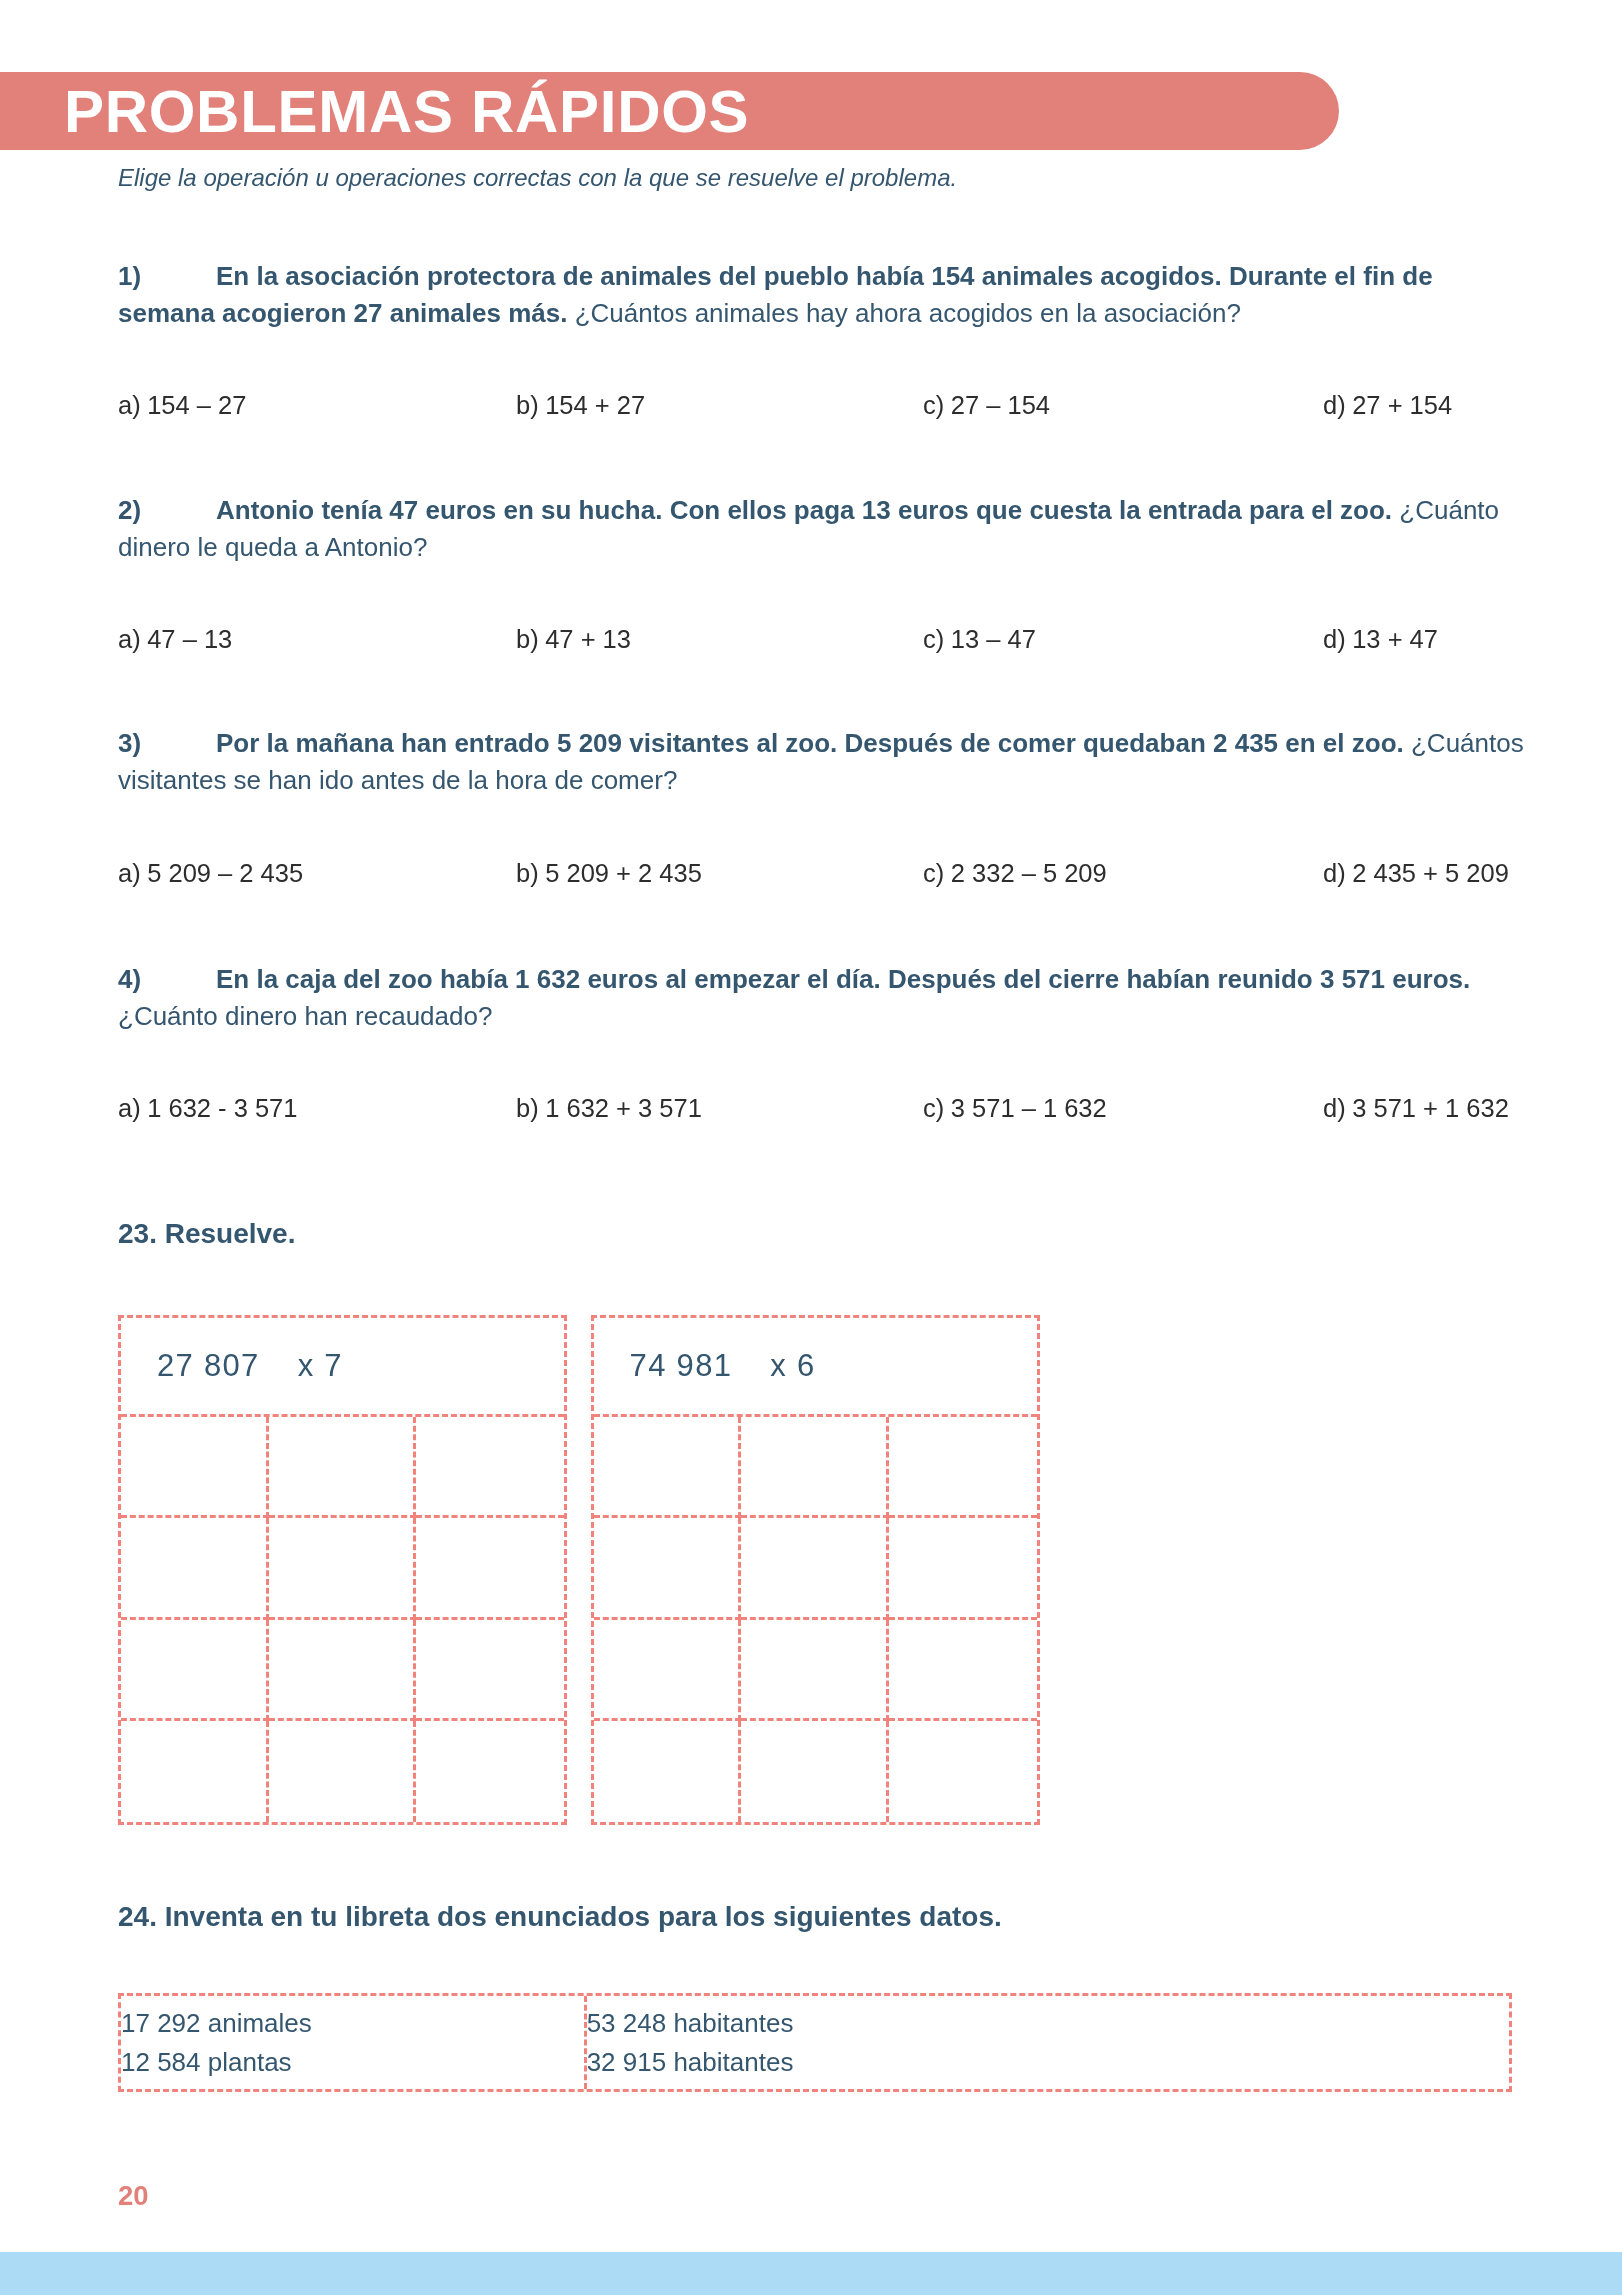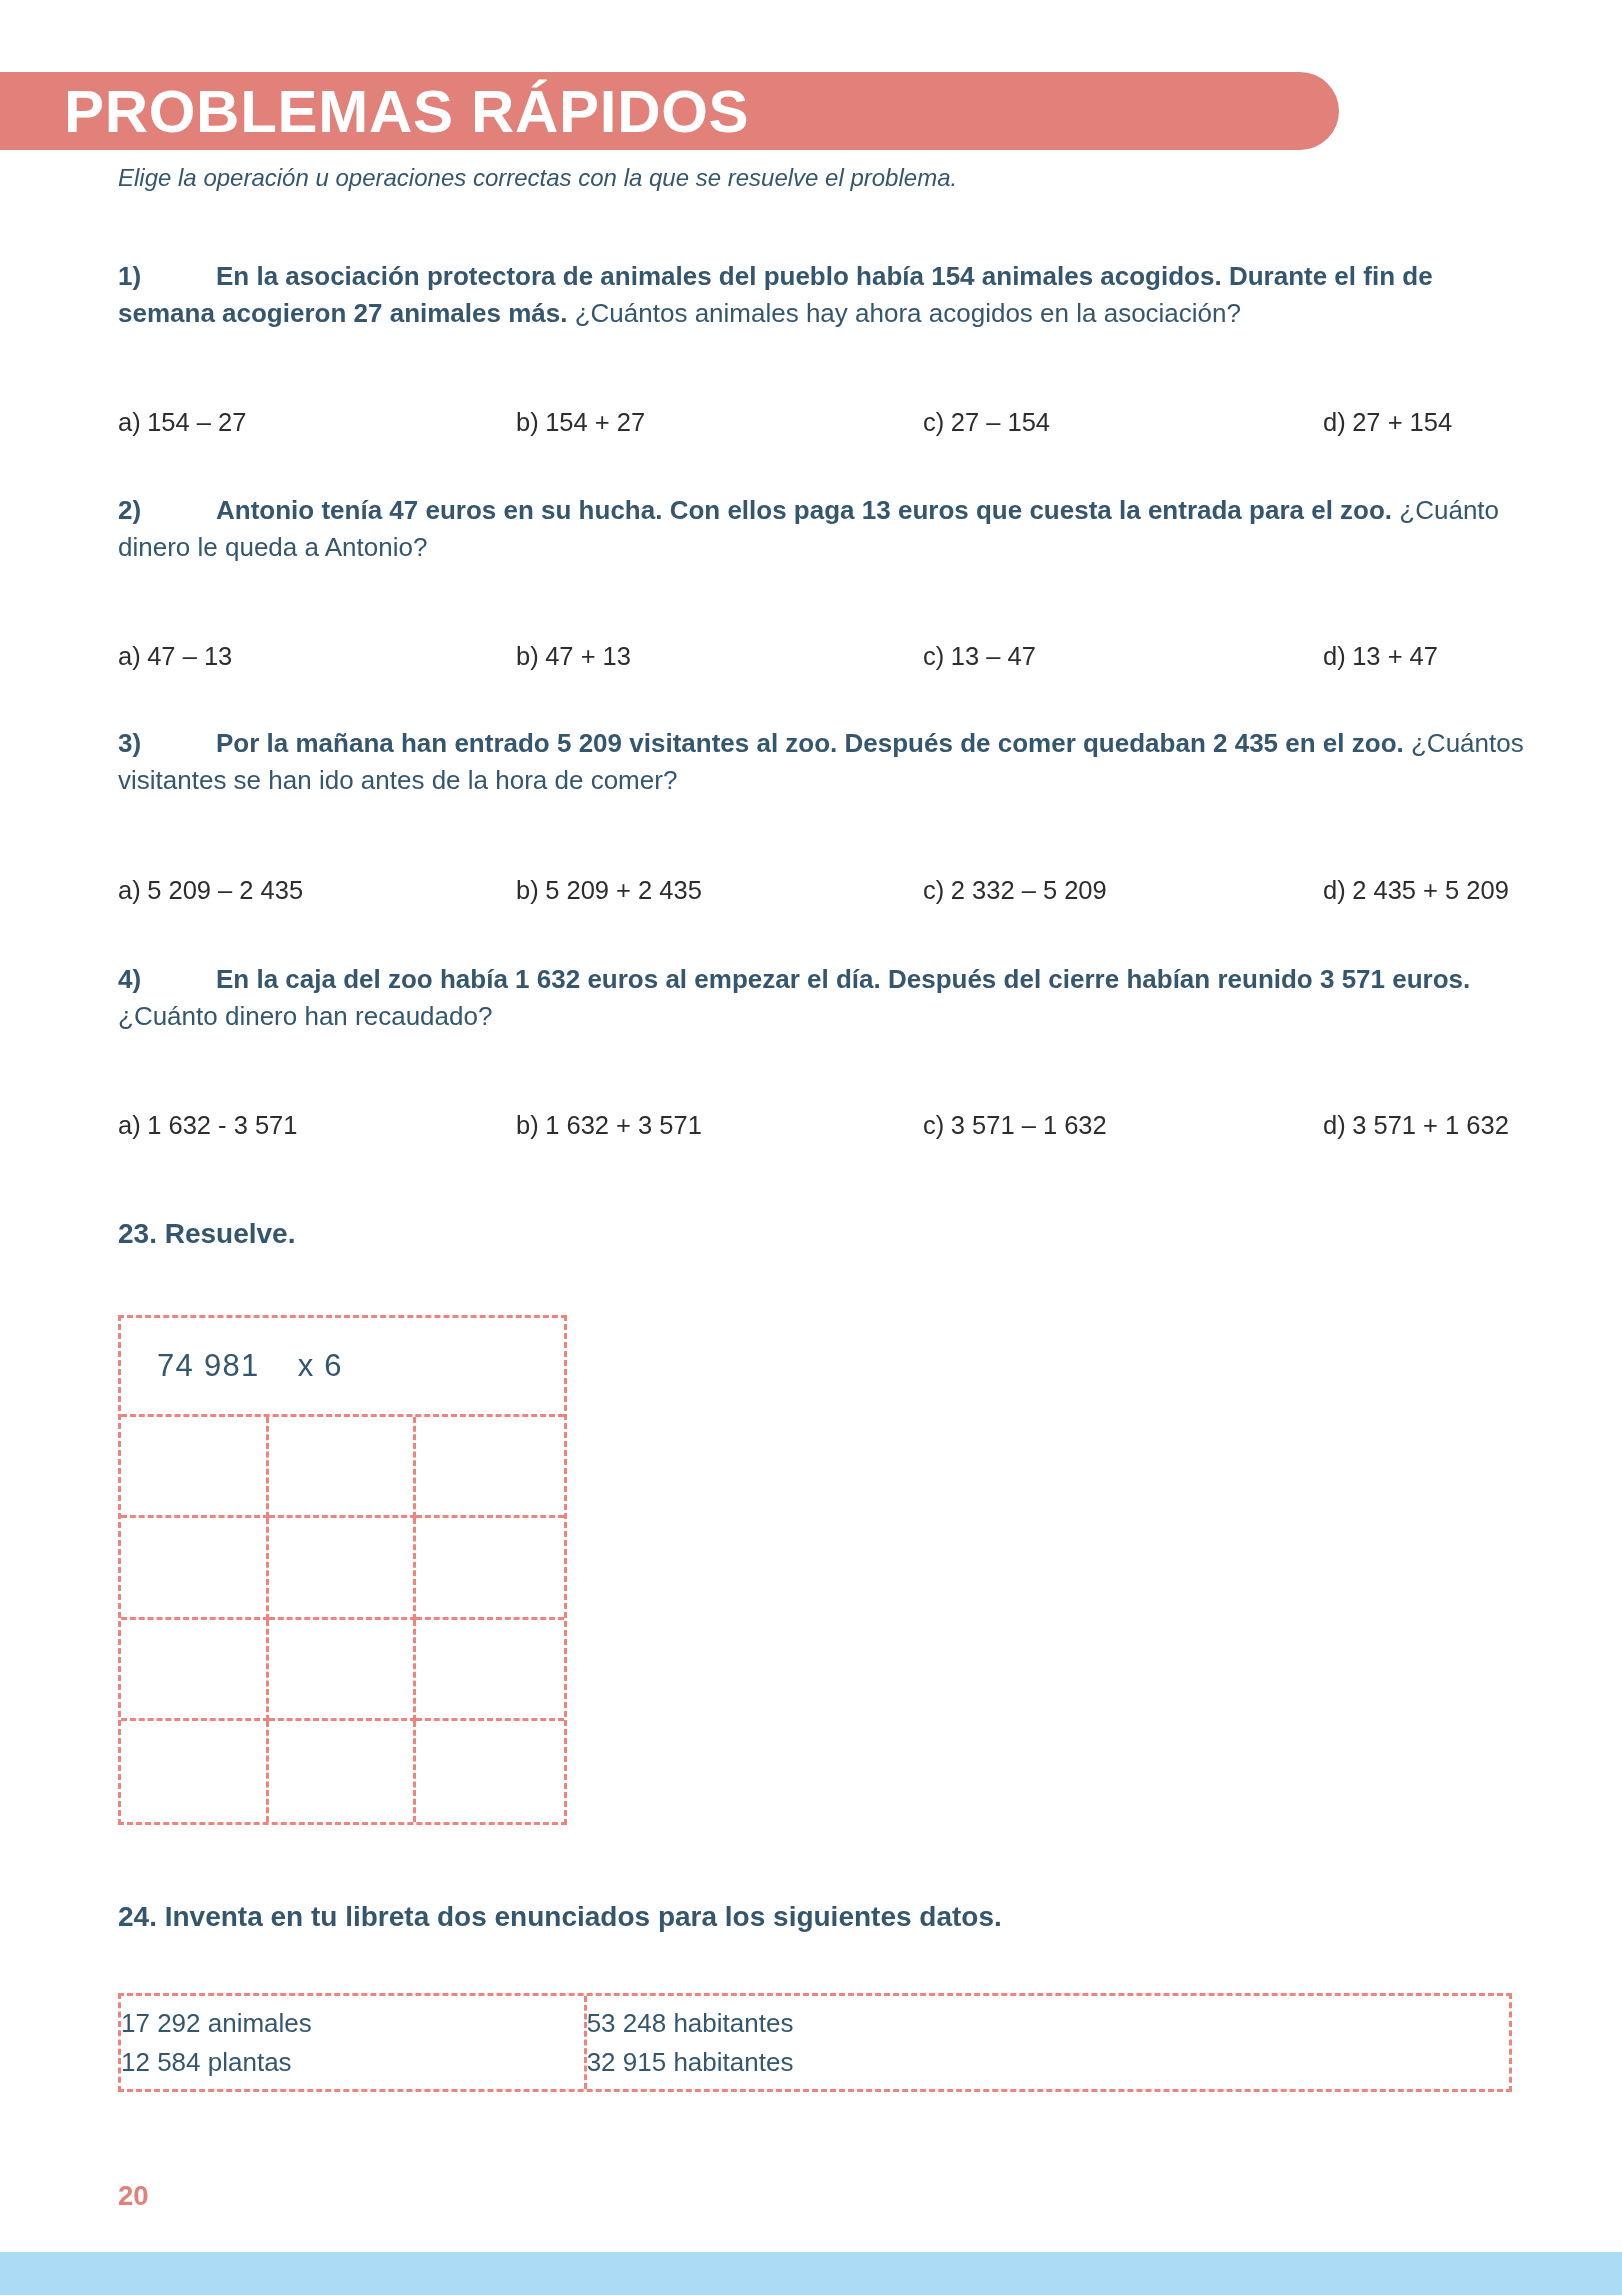--- a/index.html
+++ b/index.html
@@ -34,21 +34,21 @@
   .statement{
     font-size:26px;font-weight:700;line-height:37px;color:var(--blue_text);
   }
   .qnum{display:inline-block;width:98px;font-weight:700;}
   .question{font-weight:400;}
   .options{
     position:absolute;left:118px;width:1413px;
     display:grid;grid-template-columns:398px 407px 400px auto;
   }
   .option{
-    font-size:25.5px;font-weight:400;color:var(--options_text);white-space:nowrap;margin-top:17px;
+    font-size:25.5px;font-weight:400;color:var(--options_text);white-space:nowrap;
   }
   .option .opt-label{margin-right:6.5px;}
   
   .sec-heading{
     position:absolute;left:118px;font-size:28px;font-weight:700;color:var(--blue_text);
   }
   
   .boxes-row{
     position:absolute;left:118px;top:1315px;display:flex;gap:23.6px;
   }
@@ -149,20 +149,40 @@
   <div class="option"><span class="opt-label">b)</span><span>1 632 + 3 571</span></div>
   <div class="option"><span class="opt-label">c)</span><span>3 571 – 1 632</span></div>
   <div class="option"><span class="opt-label">d)</span><span>3 571 + 1 632</span></div>
 </div>
 
 <div class="sec-heading" style="top:1218px">23. Resuelve.</div>
 
 <div class="boxes-row">
   <div class="mult-box">
     <div class="mult-head">
+      <span class="factors">27 807</span>
+      <span class="multiplier">x 7</span>
+    </div>
+    <div class="mult-grid">
+      <div class="mult-cell"></div>
+        <div class="mult-cell"></div>
+        <div class="mult-cell"></div>
+      <div class="mult-cell"></div>
+        <div class="mult-cell"></div>
+        <div class="mult-cell"></div>
+      <div class="mult-cell"></div>
+        <div class="mult-cell"></div>
+        <div class="mult-cell"></div>
+      <div class="mult-cell"></div>
+        <div class="mult-cell"></div>
+        <div class="mult-cell"></div>
+    </div>
+  </div>
+  <div class="mult-box">
+    <div class="mult-head">
       <span class="factors">74 981</span>
       <span class="multiplier">x 6</span>
     </div>
     <div class="mult-grid">
       <div class="mult-cell"></div>
         <div class="mult-cell"></div>
         <div class="mult-cell"></div>
       <div class="mult-cell"></div>
         <div class="mult-cell"></div>
         <div class="mult-cell"></div>

